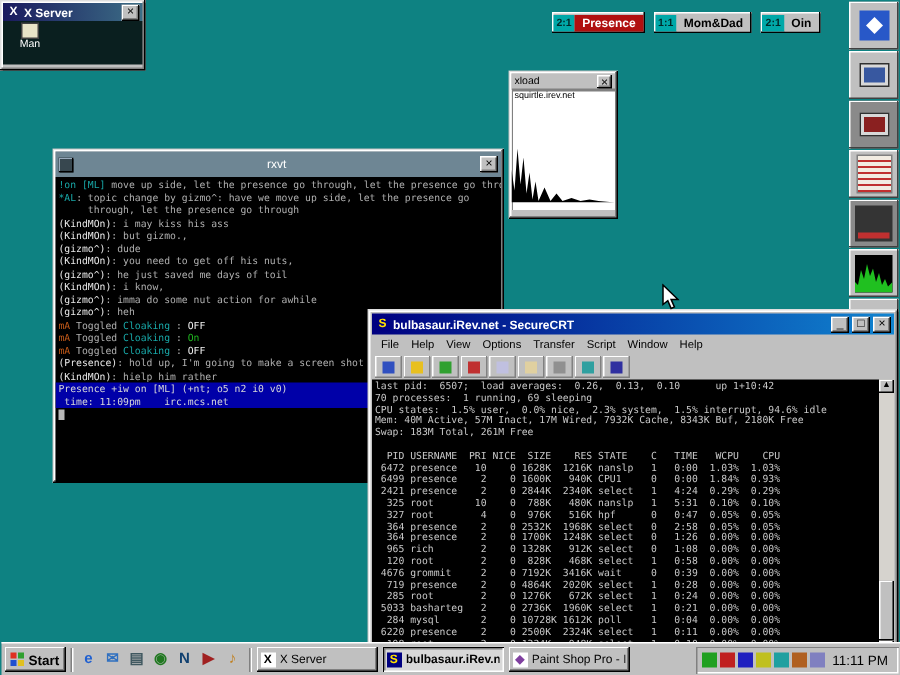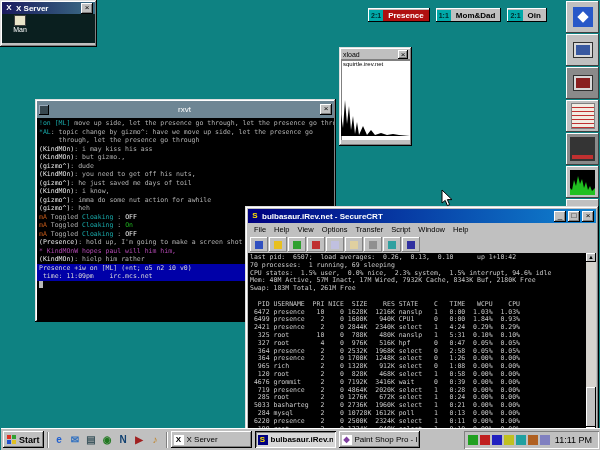--- a/index.html
+++ b/index.html
@@ -211,21 +211,20 @@
       <div class="line"><span class="c-n">(gizmo^)</span><span class="c-t">: dude</span></div>
       <div class="line"><span class="c-n">(KindMOn)</span><span class="c-t">: you need to get off his nuts,</span></div>
       <div class="line"><span class="c-n">(gizmo^)</span><span class="c-t">: he just saved me days of toil</span></div>
       <div class="line"><span class="c-n">(KindMOn)</span><span class="c-t">: i know,</span></div>
       <div class="line"><span class="c-n">(gizmo^)</span><span class="c-t">: imma do some nut action for awhile</span></div>
       <div class="line"><span class="c-n">(gizmo^)</span><span class="c-t">: heh</span></div>
       <div class="line"><span class="c-r">mA</span><span class="c-t"> Toggled </span><span class="c-c">Cloaking</span><span class="c-t"> : </span><span class="c-w">OFF</span></div>
       <div class="line"><span class="c-r">mA</span><span class="c-t"> Toggled </span><span class="c-c">Cloaking</span><span class="c-t"> : </span><span class="c-g">On</span></div>
       <div class="line"><span class="c-r">mA</span><span class="c-t"> Toggled </span><span class="c-c">Cloaking</span><span class="c-t"> : </span><span class="c-w">OFF</span></div>
       <div class="line"><span class="c-n">(Presence)</span><span class="c-t">: hold up, I'm going to make a screen shot of this</span></div>
-      <div class="line"><span class="c-m">* </span><span class="c-m">KindMOnW hopes paul will him him,</span></div>
       <div class="line"><span class="c-n">(KindMOn)</span><span class="c-t">: hielp him rather</span></div>
       <div class="status">Presence +iw on [ML] (+nt; o5 n2 i0 v0)                act: 3</div>
       <div class="status"> time: 11:09pm    irc.mcs.net</div>
       <div class="line input-line"><span class="cursor"></span></div>
     </div>
 </div>
 
 <div class="win bev-out crt">
   <div class="titlebar">
     <span class="tb-ic" style="background:#000080;color:#ffe000;">S</span>
@@ -291,21 +290,21 @@
         <div class="line">  325 root       10    0  788K   480K nanslp   1   5:31  0.10%  0.10%</div>
         <div class="line">  327 root        4    0  976K   516K hpf      0   0:47  0.05%  0.05%</div>
         <div class="line">  364 presence    2    0 2532K  1968K select   0   2:58  0.05%  0.05%</div>
         <div class="line">  364 presence    2    0 1700K  1248K select   0   1:26  0.00%  0.00%</div>
         <div class="line">  965 rich        2    0 1328K   912K select   0   1:08  0.00%  0.00%</div>
         <div class="line">  120 root        2    0  828K   468K select   1   0:58  0.00%  0.00%</div>
         <div class="line"> 4676 grommit     2    0 7192K  3416K wait     0   0:39  0.00%  0.00%</div>
         <div class="line">  719 presence    2    0 4864K  2020K select   1   0:28  0.00%  0.00%</div>
         <div class="line">  285 root        2    0 1276K   672K select   1   0:24  0.00%  0.00%</div>
         <div class="line"> 5033 basharteg   2    0 2736K  1960K select   1   0:21  0.00%  0.00%</div>
-        <div class="line">  284 mysql       2    0 10728K 1612K poll     1   0:13  0.00%  0.00%</div>
+        <div class="line">  284 mysql       2    0 10728K 1612K poll     1   0:04  0.00%  0.00%</div>
         <div class="line"> 6220 presence    2    0 2500K  2324K select   1   0:11  0.00%  0.00%</div>
         <div class="line">  198 root        2    0 1324K   948K select   1   0:10  0.00%  0.00%</div>
         <div class="line">  194 root       10    0  496K   492K nanslp   1   0:05  0.00%  0.00%</div>
       </div>
     <div class="scrollbar">
       <span class="sb-arrow">▲</span>
       <span class="sb-track">
           <span class="sb-thumb"></span>
         </span>
       <span class="sb-arrow">▼</span>

